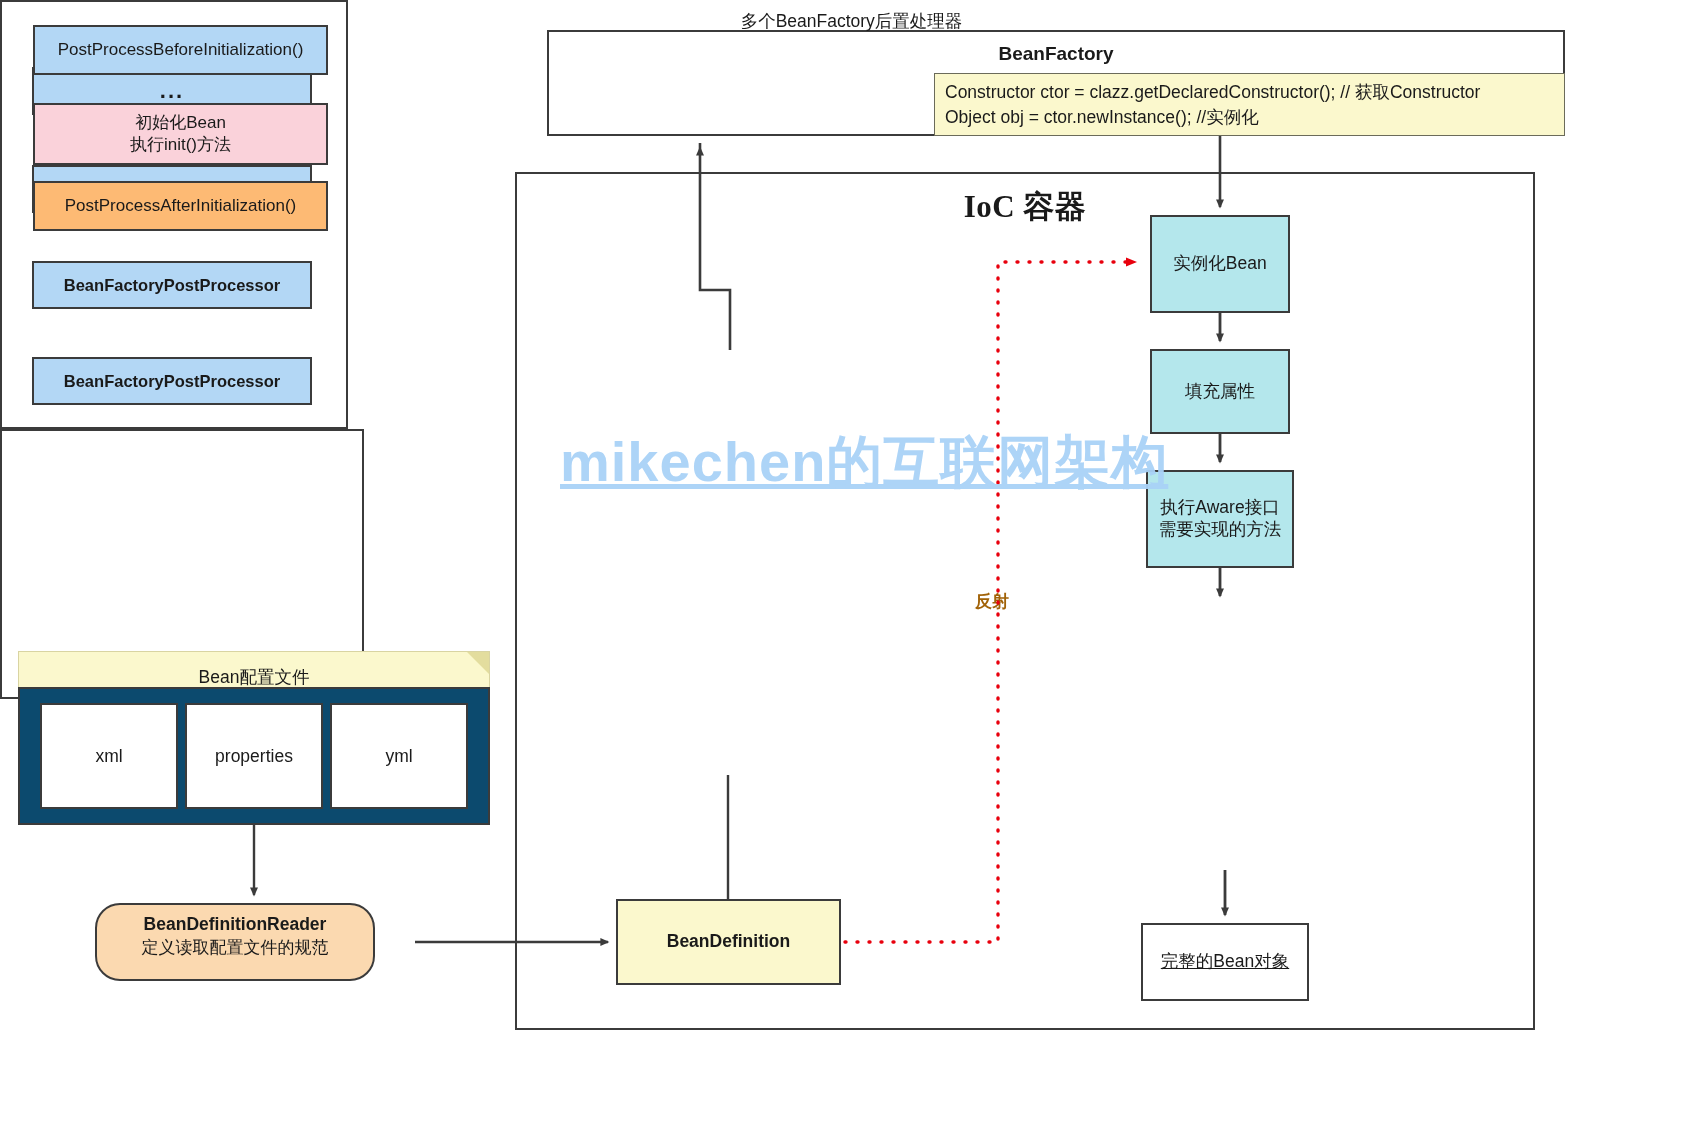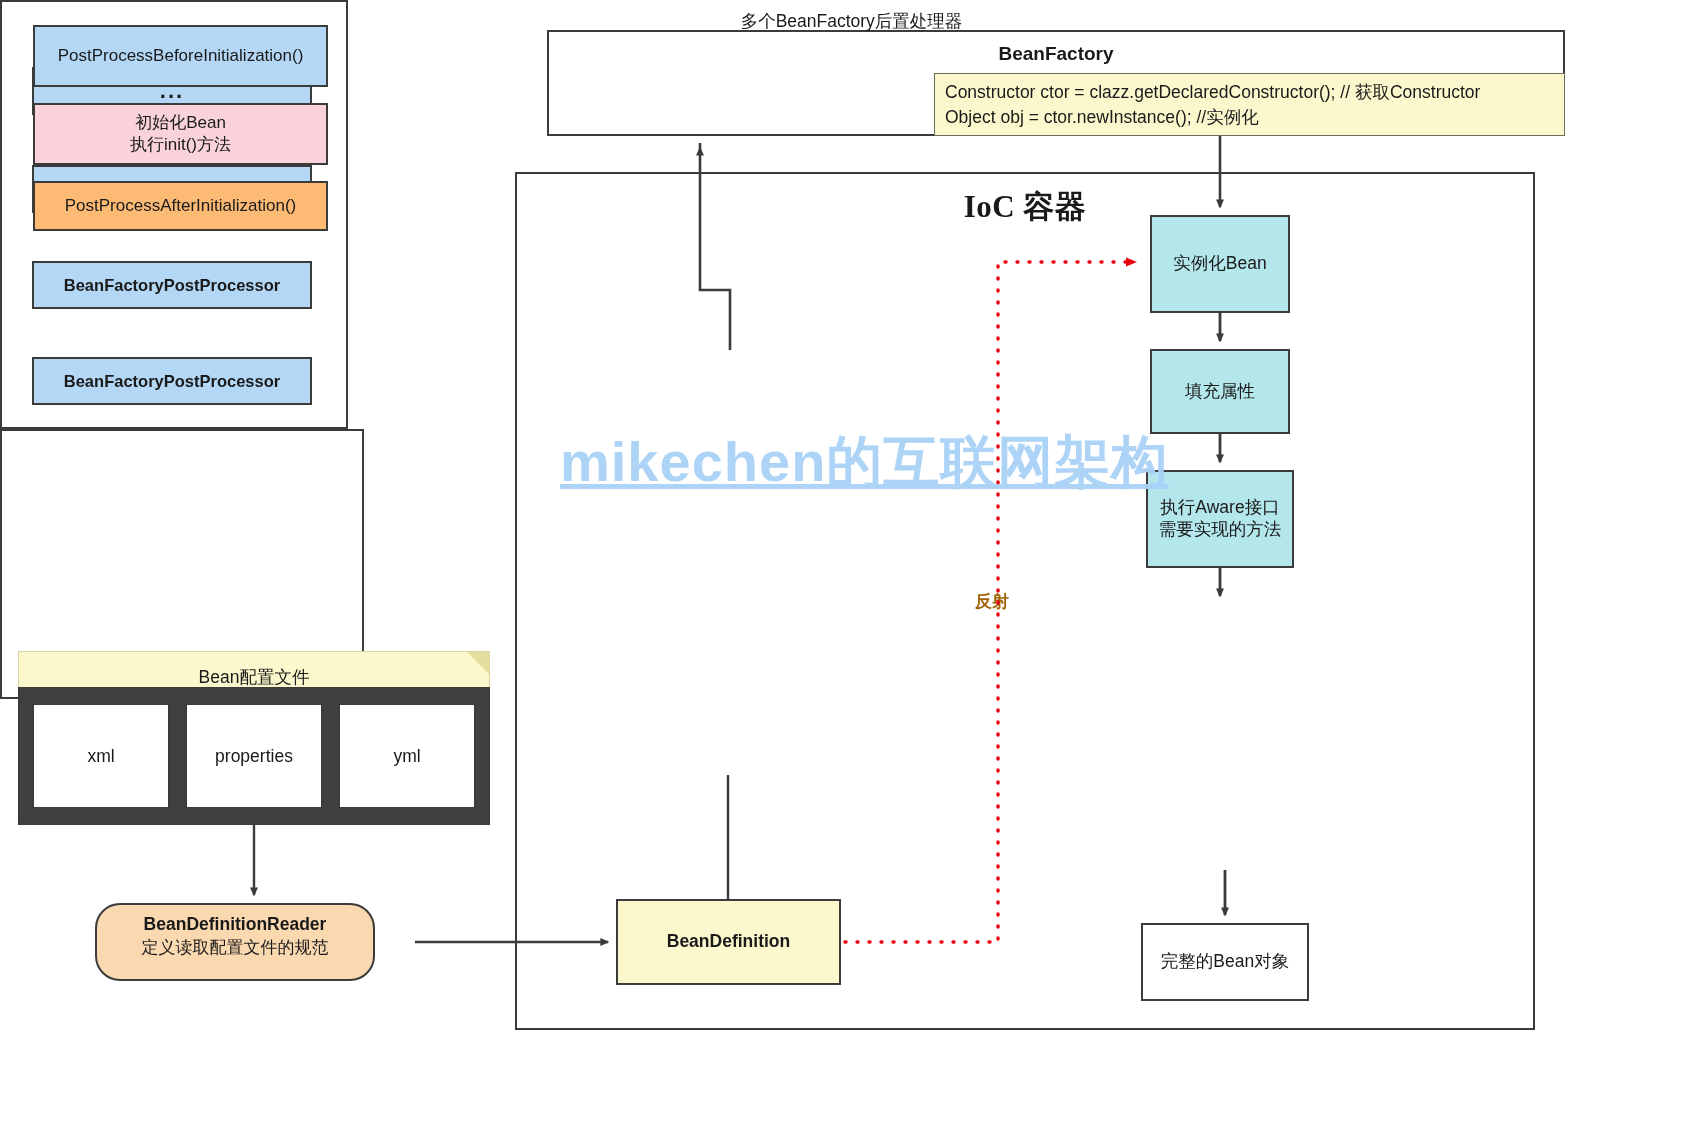--- a/index.html
+++ b/index.html
@@ -7,21 +7,21 @@
     width:1703px;height:1129px;position:relative;overflow:hidden;
     font-family:"Liberation Sans","DejaVu Sans",sans-serif;
     color:#1a1a1a;
   }
   .stage{position:absolute;left:0;top:0;width:1703px;height:1129px;}
 
   
   .box{position:absolute;box-sizing:border-box;border:2.5px solid #3b3b3b;
        display:flex;align-items:center;justify-content:center;text-align:center;
        line-height:1.25;}
-  .box.white{background:#ffffff;}
+  .box.white{background:#ffffff;text-decoration:underline;}
   .box.cyan{background:#b4e7ec;}
   .box.orange{background:#fbd9b0;}
   .box.yellow{background:#fbf8cd;}
 
   
   .watermark{
     position:absolute;left:560px;top:425px;
     font-size:56px;font-weight:bold;color:#a9d2f7;opacity:.95;
     white-space:nowrap;letter-spacing:1px;pointer-events:none;z-index:40;
     font-family:"Liberation Sans","DejaVu Sans",sans-serif;
@@ -75,22 +75,22 @@
   #final-bean{left:1141px;top:923px;width:168px;height:78px;font-size:17.5px;}
 
   
   #beanconf-note{position:absolute;left:18px;top:635px;width:472px;height:190px;}
   #beanconf-head{position:absolute;left:0;top:16px;width:472px;height:52px;
      background:#fbf8cd;border:1.5px solid #d9d4a2;box-sizing:border-box;
      display:flex;align-items:center;justify-content:center;font-size:17.5px;}
   #beanconf-fold{position:absolute;right:0;top:0;width:0;height:0;
      border-left:22px solid transparent;border-top:22px solid #e3dd9e;}
   #beanconf-body{position:absolute;left:0;top:52px;width:472px;height:138px;
-     background:#404040;border:2.5px solid #3b3b3b;box-sizing:border-box;
-     display:flex;align-items:center;justify-content:space-between;padding:0 12px;}
+     background:#0c4a6e;border:2.5px solid #3b3b3b;box-sizing:border-box;
+     display:flex;align-items:center;justify-content:space-between;padding:0 20px;}
   .conf-item{width:138px;height:106px;background:#ffffff;border:2.5px solid #3b3b3b;
      box-sizing:border-box;display:flex;align-items:center;justify-content:center;
      font-size:17.5px;}
 
   #bdreader{left:95px;top:903px;width:280px;height:78px;display:block;
      padding-top:8px;border-radius:25px;}
   #bdreader .l1{font-weight:bold;font-size:17.5px;line-height:1.35;}
   #bdreader .l2{font-size:17px;line-height:1.35;}
 
   #beandef{left:616px;top:899px;width:225px;height:86px;font-weight:bold;
@@ -168,21 +168,21 @@
     <span>实例化Bean</span>
   </div>
   <div class="box cyan" id="fill-prop">
     <span>填充属性</span>
   </div>
   <div class="box cyan" id="aware">
     <span style="display:block;padding:0 7px;">执行Aware接口需要实现的方法</span>
   </div>
 
   <div id="init-panel">
-    <div class="ip-item blue" style="top:25px;height:62px;background:#b3d7f5;">
+    <div class="ip-item blue" style="top:25px;height:50px;background:#b3d7f5;">
       <span>PostProcessBeforeInitialization()</span>
     </div>
     <div class="ip-item" style="top:103px;height:62px;background:#fad2da;flex-direction:column;">
       <span>初始化Bean</span>
       <span>执行init()方法</span>
     </div>
     <div class="ip-item" style="top:181px;height:50px;background:#fdba74;">
       <span>PostProcessAfterInitialization()</span>
     </div>
   </div>

